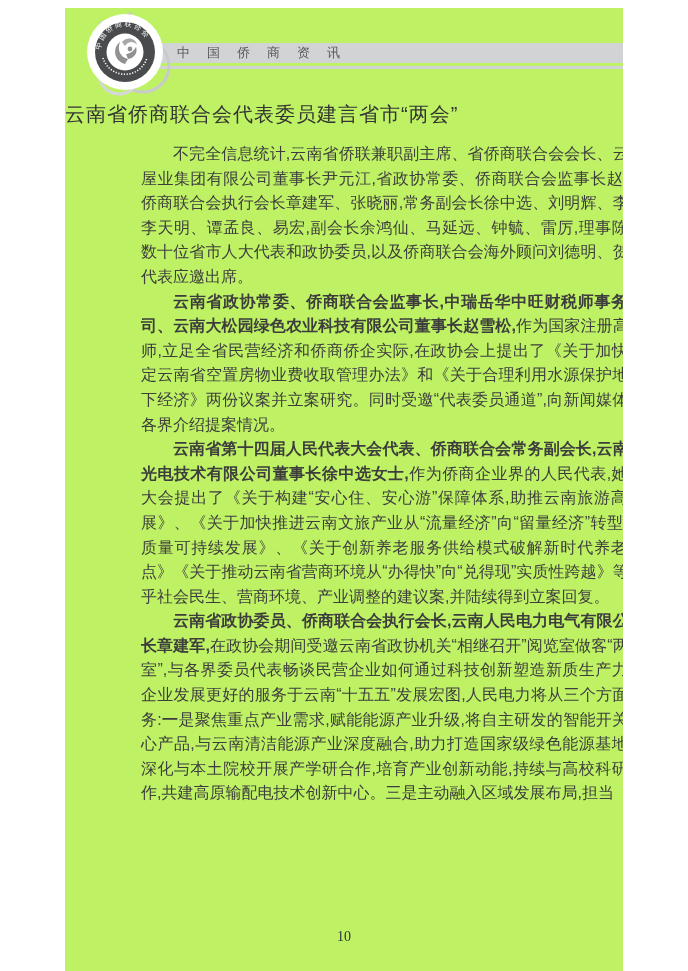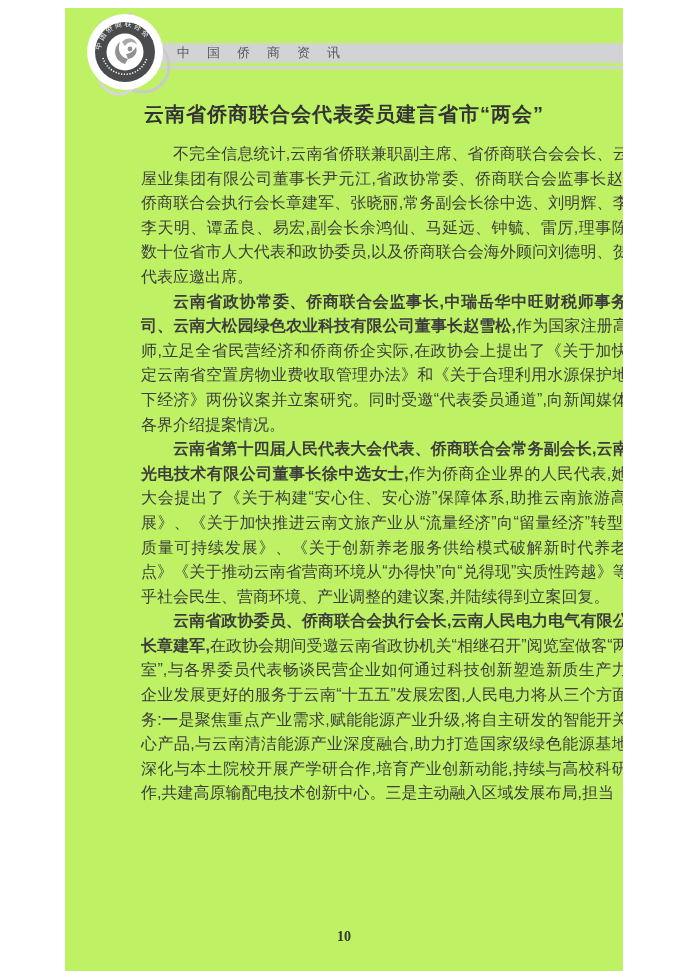--- a/index.html
+++ b/index.html
@@ -10,35 +10,35 @@
   
   .banner-bar{position:absolute;left:58px;right:0;top:35px;height:20px;background:#d2d3d5;}
   .banner-line{position:absolute;left:58px;right:0;top:58px;height:3px;background:#d2d3d5;}
   .brand{
     position:absolute;left:112px;top:36px;height:18px;line-height:18px;
     font-size:13px;letter-spacing:17px;color:#57585a;white-space:nowrap;
   }
   .logo{position:absolute;left:16px;top:0;width:96px;height:96px;}
   
   .title{
-    position:absolute;top:93px;left:0;width:100%;text-align:center;
-    font-size:20px;font-weight:700;color:#333333;letter-spacing:1px;
+    position:absolute;top:93px;left:0;width:100%;text-align:left;
+    font-size:20px;font-weight:400;color:#333333;letter-spacing:1px;
   }
   
   .content{
     position:absolute;top:134px;left:76px;width:536px;
     font-size:16px;line-height:24.6px;color:#3d3d3d;
     text-align:justify;text-justify:inter-ideograph;
   }
   .para{margin:0;text-indent:2em;}
   .b{font-weight:700;}
   
   .pageno{
     position:absolute;top:921px;left:0;width:100%;text-align:center;
-    font-family:"Liberation Serif",serif;font-size:14px;color:#333333;font-weight:bold;
+    font-family:"Liberation Serif",serif;font-size:14px;color:#333333;
   }
 </style>
 </head>
 <body>
 
 <div class="page">
 
   <div class="banner-bar"></div>
   <div class="banner-line"></div>
   <div class="brand">中国侨商资讯</div>

